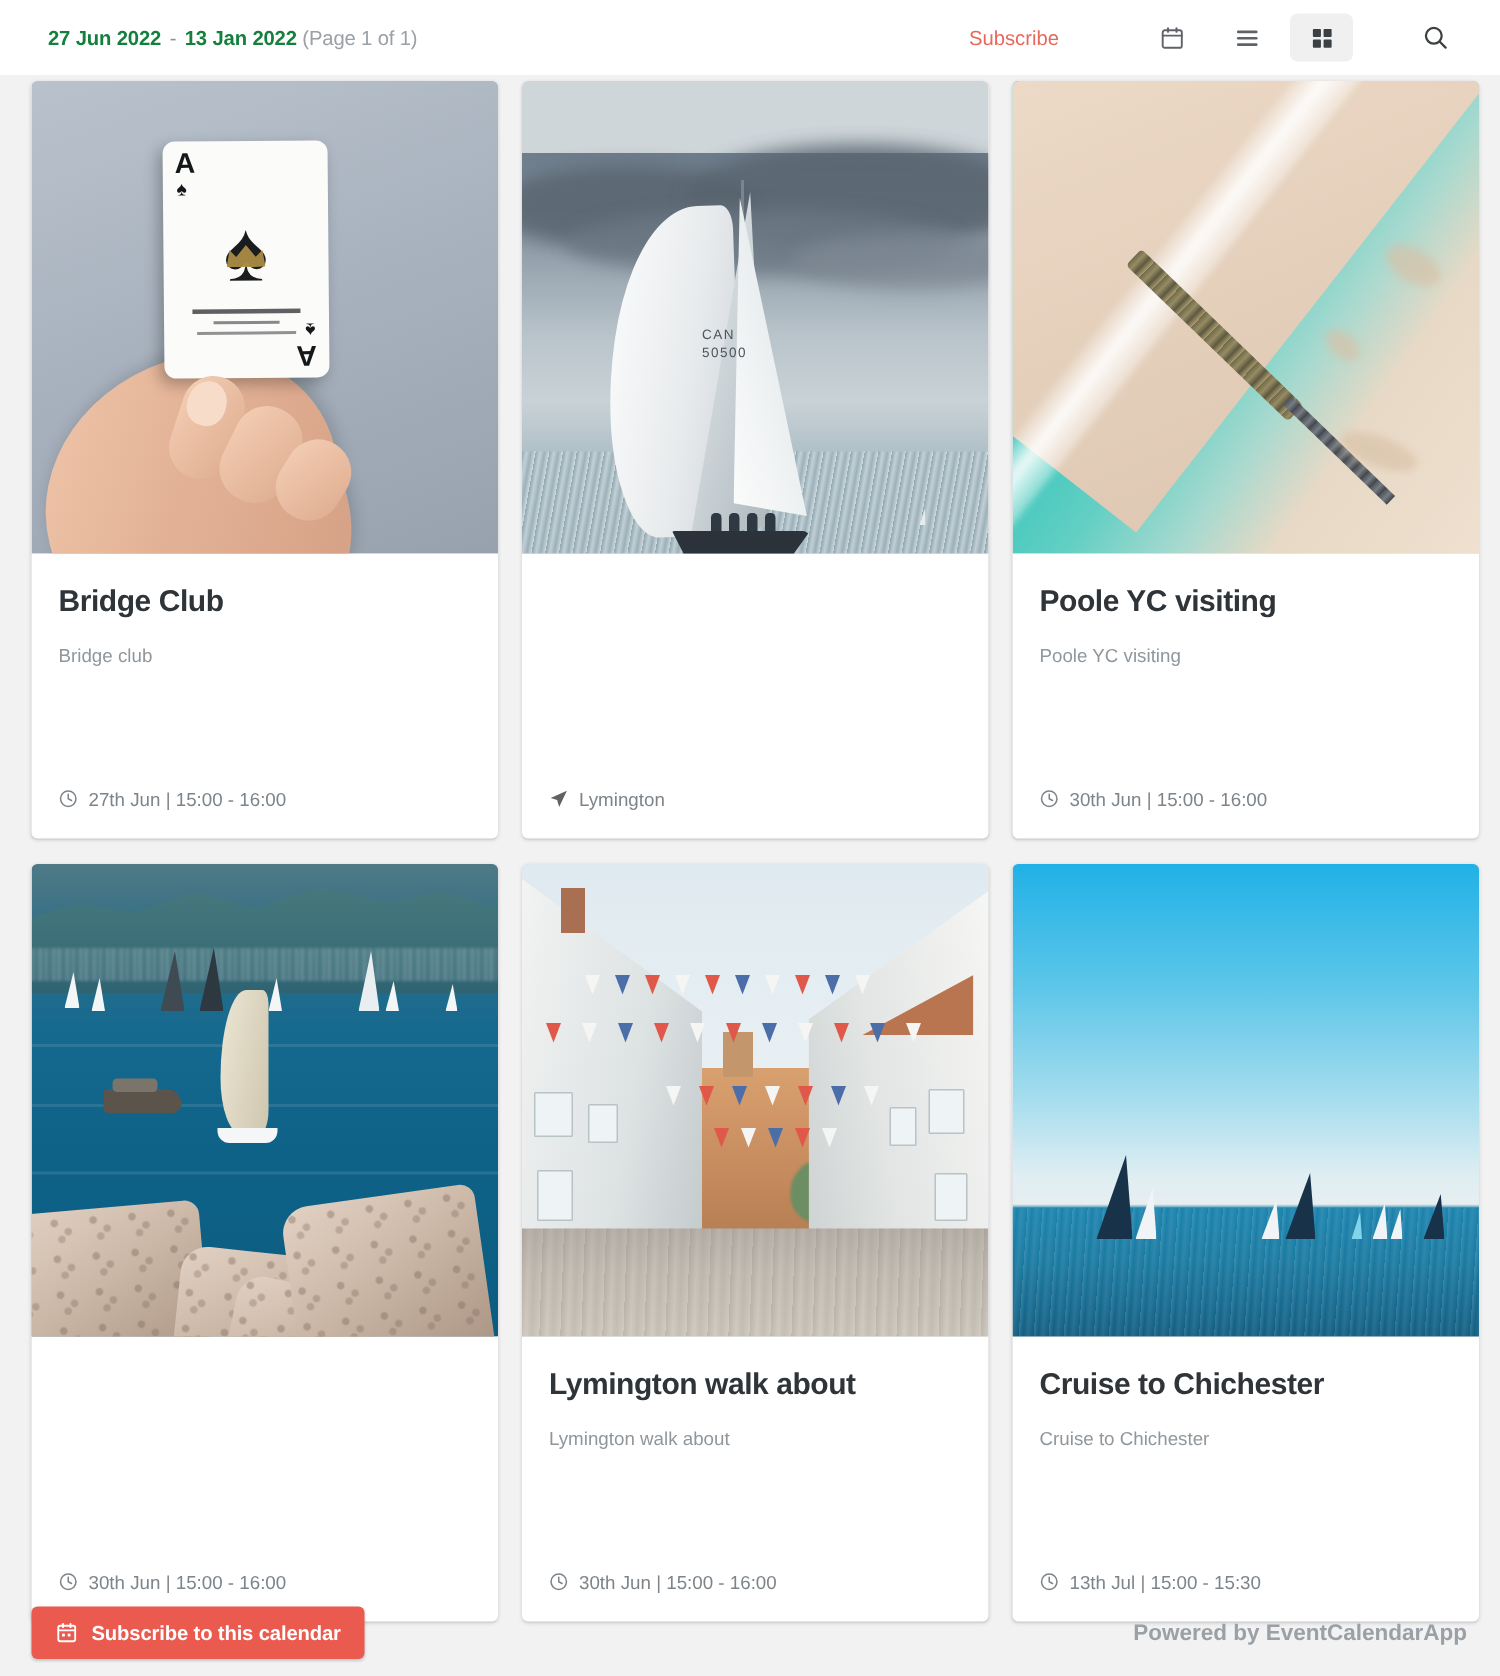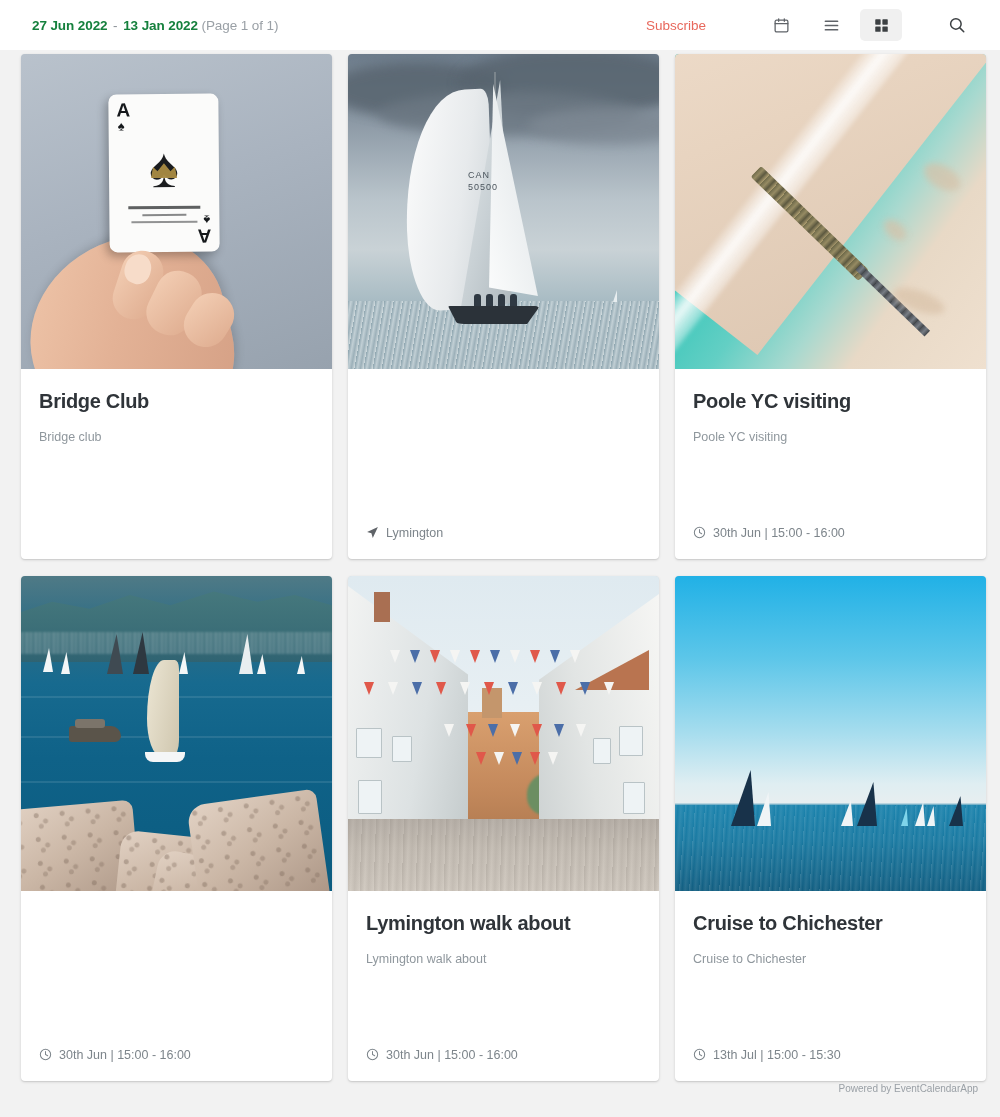--- a/index.html
+++ b/index.html
@@ -159,22 +159,23 @@
     align-items: center;
     gap: 9px;
     cursor: pointer;
     box-shadow: 0 1px 2px rgba(0,0,0,0.18);
     letter-spacing: -0.1px;
   }
   .subscribe-btn svg { display: block; }
 
   .powered {
     margin-left: auto;
-    font-size: 10px;
+    font-size: 15px;
     color: #9aa0a6;
+    font-weight: bold;
   }
 
   
   .scene { position: absolute; inset: 0; }
 
   
   .s-card-bg {
     background: linear-gradient(160deg, #b9c2cc 0%, #a9b3bf 45%, #97a2ae 100%);
   }
   .playcard {
@@ -224,21 +225,21 @@
   .f2 { left: 130px; top: 216px; width: 46px; height: 66px; transform: rotate(26deg); }
   .f3 { left: 166px; top: 238px; width: 44px; height: 56px; transform: rotate(32deg); }
   .nail {
     position: absolute; left: 104px; top: 200px;
     width: 26px; height: 30px;
     background: #f7dcc9; border-radius: 50% 50% 45% 45%;
     transform: rotate(18deg);
   }
 
   
-  .s-sail-bg { background: linear-gradient(180deg, #6e7d8c 0%, #8d9aa6 22%, #b9c4cb 46%, #c9d2d6 62%, #a9bcc4 78%, #94aab4 100%); }
+  .s-sail-bg { background: linear-gradient(180deg, #6e7d8c 0%, #8d9aa6 22%, #b9c4cb 46%, #c9d2d6 62%, #a9bcc4 78%, #94aab4 100%); margin-top: 48px; }
   .cloud {
     position: absolute; background: #58646f; border-radius: 50%;
     filter: blur(6px); opacity: .85;
   }
   .cl1 { left: -20px; top: 8px; width: 180px; height: 56px; }
   .cl2 { left: 110px; top: -6px; width: 230px; height: 70px; }
   .cl3 { left: 30px; top: 38px; width: 260px; height: 44px; background: #6c7883; }
   .cl4 { left: 180px; top: 54px; width: 160px; height: 36px; background: #7d8893; }
   .sea-sparkle {
     position: absolute; left: 0; right: 0; bottom: 0; height: 68px;
@@ -505,20 +506,31 @@
           </div>
           <div class="finger f1"></div>
           <div class="nail"></div>
           <div class="finger f2"></div>
           <div class="finger f3"></div>
         </div>
       </div>
       <div class="card-body">
         <div class="card-title">Bridge Club</div>
         <div class="card-desc">Bridge club</div>
+        <div class="card-meta">
+          <div class="meta-row">
+            <span>
+              <svg width="13" height="13" viewBox="0 0 24 24" fill="none" stroke="#7d858b" stroke-width="1.9" stroke-linecap="round">
+                <circle cx="12" cy="12" r="9.5"></circle>
+                <polyline points="12,6.5 12,12 16,14.2"></polyline>
+              </svg>
+            </span>
+            <span>27th Jun | 15:00 - 16:00</span>
+          </div>
+        </div>
       </div>
     </div>
 
     <div class="card">
       <div class="card-img">
         <div class="scene s-sail-bg">
           <div class="cloud cl1"></div>
           <div class="cloud cl2"></div>
           <div class="cloud cl3"></div>
           <div class="cloud cl4"></div>
@@ -741,16 +753,29 @@
             </span>
             <span>13th Jul | 15:00 - 15:30</span>
           </div>
         </div>
       </div>
     </div>
 
   </div>
 
   <div class="footer">
+    <button class="subscribe-btn">
+      <span>
+        <svg width="15" height="15" viewBox="0 0 24 24" fill="none" stroke="#ffffff" stroke-width="2" stroke-linecap="round" stroke-linejoin="round">
+          <rect x="3" y="4.5" width="18" height="16.5" rx="2"></rect>
+          <line x1="3" y1="9.5" x2="21" y2="9.5"></line>
+          <line x1="8" y1="2.5" x2="8" y2="6"></line>
+          <line x1="16" y1="2.5" x2="16" y2="6"></line>
+          <rect x="7" y="13" width="3" height="3" fill="#ffffff" stroke="none"></rect>
+          <rect x="13" y="13" width="3" height="3" fill="#ffffff" stroke="none"></rect>
+        </svg>
+      </span>
+      <span>Subscribe to this calendar</span>
+    </button>
     <span class="powered">Powered by EventCalendarApp</span>
   </div>
 
 </div>
 
 </body></html>

